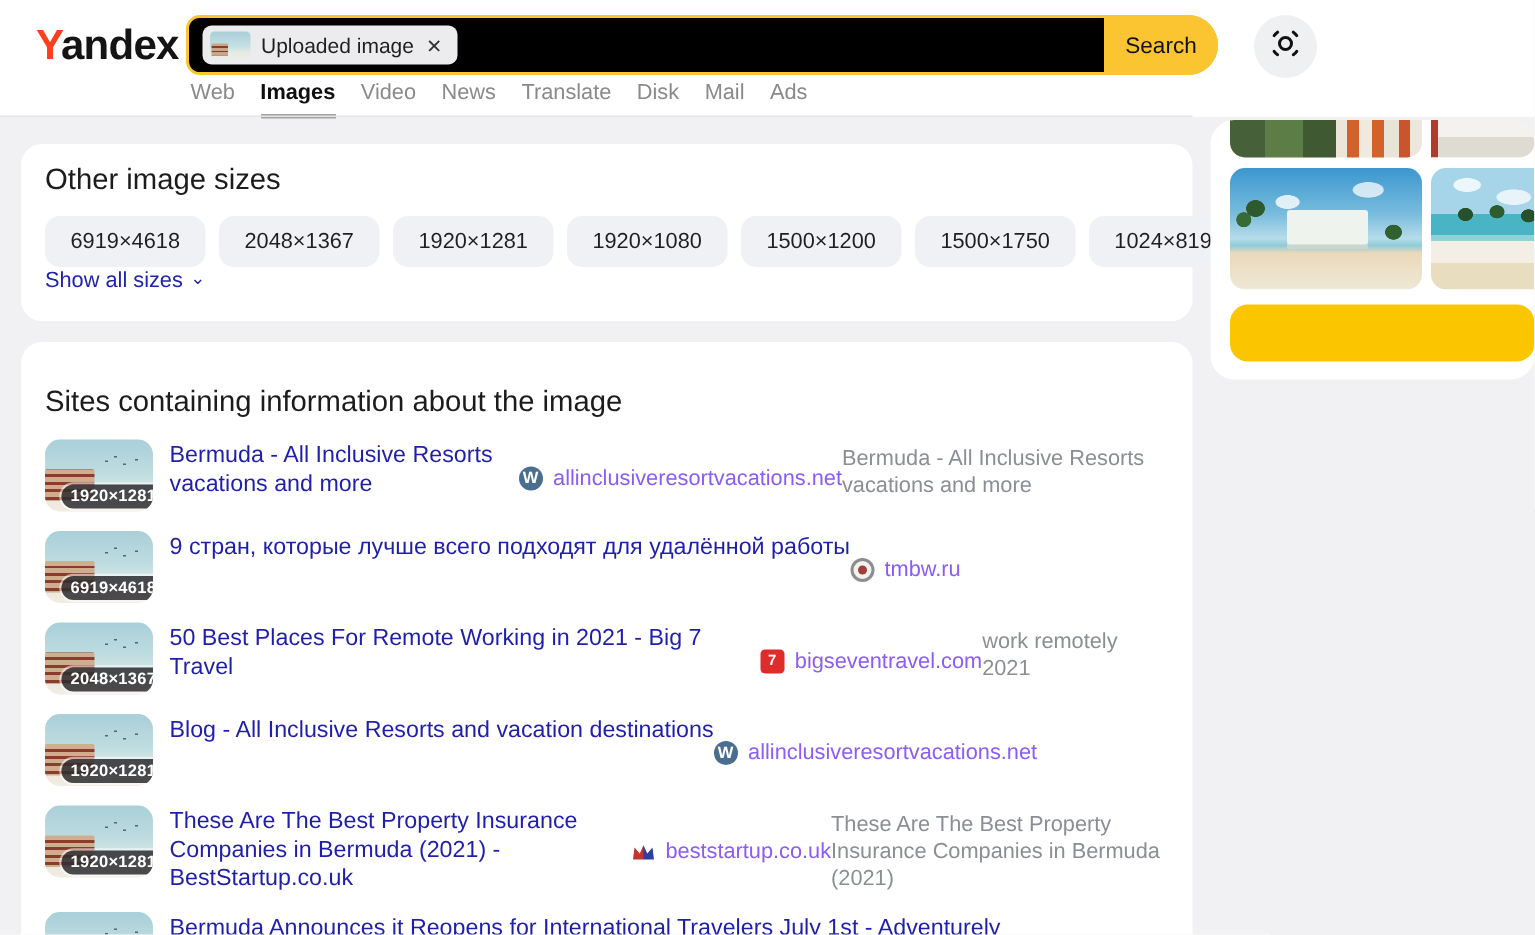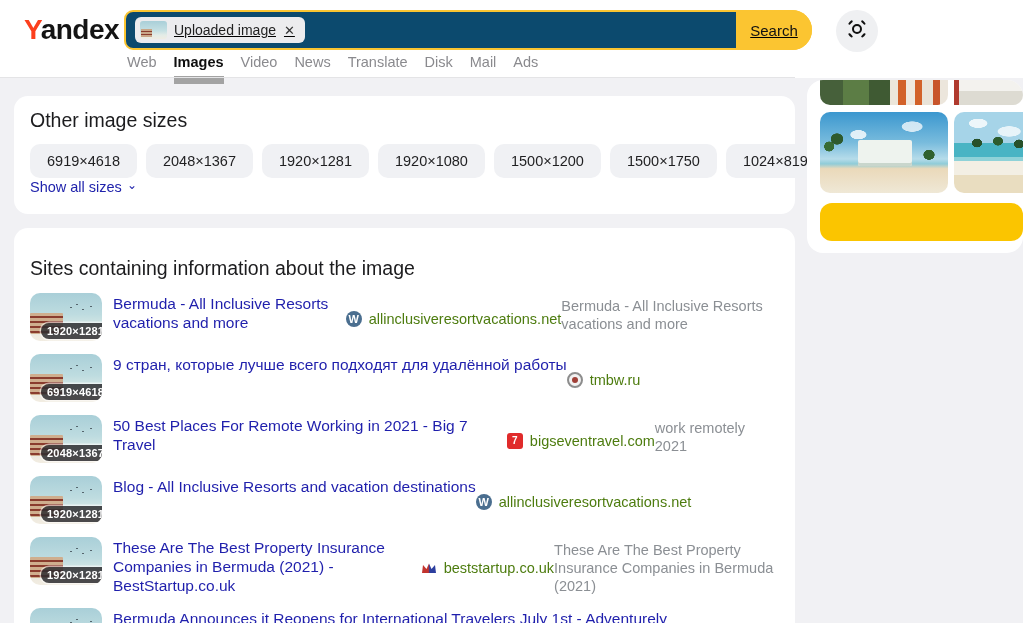--- a/index.html
+++ b/index.html
@@ -8,37 +8,37 @@
     background:#f1f1f4;
     font-family:"Liberation Sans","DejaVu Sans",sans-serif;
     -webkit-font-smoothing:antialiased;
   }
   
   .header{position:absolute;left:0;top:0;width:1023px;height:78px;background:#fff;}
   .divider{position:absolute;left:0;top:77px;width:795px;height:1px;background:#e4e4e6;}
   .logo{position:absolute;left:24px;top:14px;font-size:28px;font-weight:700;color:#141414;letter-spacing:-0.5px;cursor:pointer;}
   .logo .y{color:#fc3f1d;}
   .searchbar{position:absolute;left:124px;top:10px;width:688px;height:40px;
-    border:2px solid #fbc531;border-radius:10px 22px 22px 10px;background:#0c4a6e;
-    display:flex;align-items:center;box-sizing:border-box;text-decoration:underline;}
+    border:2px solid #fbc531;border-radius:10px 22px 22px 10px;background:#000000;
+    display:flex;align-items:center;box-sizing:border-box;}
   .chip{display:flex;align-items:center;gap:7px;background:#ececee;border-radius:6px;
     margin-left:9px;padding:4px 9px 4px 5px;font-size:14px;color:#1f1f1f;cursor:default;}
   .chip-thumb{width:27px;height:18px;border-radius:3px;position:relative;overflow:hidden;
     background:linear-gradient(180deg,#a9cfd8 0%,#c6e0e3 55%,#e3ece7 78%,#efece2 100%);}
   .chip-thumb .mini-bldg{position:absolute;left:1px;bottom:2px;width:11px;height:8px;
     background:repeating-linear-gradient(180deg,#c9a788 0 2px,#8a3c2e 2px 3px);}
   .chip-close{font-size:13px;color:#333;cursor:pointer;line-height:1;padding:1px;}
   .search-btn{margin-left:auto;height:40px;margin-right:-2px;margin-top:-2px;margin-bottom:-2px;
     width:76px;background:#fbc531;border:none;border-radius:0 22px 22px 0;
     font-size:15px;color:#111;cursor:pointer;font-family:inherit;}
   .cam-btn{position:absolute;left:836px;top:10px;width:42px;height:42px;border-radius:50%;
     background:#eff0f2;display:flex;align-items:center;justify-content:center;cursor:pointer;}
   .nav{position:absolute;left:127px;top:54px;display:flex;gap:17px;font-size:14.5px;}
   .nav-item{color:#8a8a8e;cursor:pointer;padding-bottom:6px;}
-  .nav-item.active{color:#0f0f0f;font-weight:700;border-bottom:8px solid #a3a3a3;}
+  .nav-item.active{color:#0f0f0f;font-weight:700;border-bottom:3px solid #a3a3a3;}
   
   .card{position:absolute;background:#fff;border-radius:14px;box-sizing:border-box;}
   .card-sizes{left:14px;top:96px;width:781px;height:118px;padding:13px 16px;}
   .card-sites{left:14px;top:228px;width:781px;height:466px;padding:29px 16px;border-radius:14px 14px 0 0;overflow:hidden;}
   .section-title{font-size:19.5px;color:#1c1c1e;font-weight:400;}
   .chips-row{display:flex;gap:9px;margin-top:12px;}
   .size-chip{background:#f0f1f4;border-radius:10px;padding:9px 17px;font-size:14.5px;color:#1f1f21;cursor:pointer;white-space:nowrap;}
   .show-all{font-size:14.5px;color:#2023ac;cursor:pointer;display:inline-flex;align-items:center;gap:5px;}
   .show-all .chev{font-size:12px;color:#2023ac;transform:translateY(-2px);}
   
@@ -49,21 +49,21 @@
   .thumb .bldg{position:absolute;left:0;bottom:7px;width:33px;height:21px;border-radius:1px;
     background:repeating-linear-gradient(180deg,#cfae8e 0 3px,#8a3c2e 3px 5px);}
   .thumb .birds{position:absolute;left:40px;top:14px;width:2px;height:1px;background:#55656d;
     box-shadow:6px -3px 0 #55656d,12px 2px 0 #55656d,20px -1px 0 #55656d;}
   .size-badge{position:absolute;left:11px;bottom:2px;background:rgba(45,45,48,0.85);
     color:#fff;font-size:11px;font-weight:700;border-radius:8px;padding:2px 6px;
     box-shadow:0 0 0 1.5px rgba(255,255,255,0.55);letter-spacing:0.2px;}
   .r-text{display:flex;flex-direction:row;padding-top:1px;}
   .r-title{font-size:15.5px;line-height:19px;color:#1f1fac;cursor:pointer;text-decoration:none;}
   .r-domain-row{display:flex;align-items:center;gap:7px;margin-top:3px;}
-  .r-domain{font-size:14.5px;color:#4d7c0f;cursor:pointer;}
+  .r-domain{font-size:14.5px;color:#8b5cf6;cursor:pointer;}
   .r-desc{font-size:14.5px;line-height:18px;color:#8b8f94;margin-top:3px;}
   .r-desc:empty{display:none;}
   
   .fav{width:16px;height:16px;flex:0 0 16px;display:flex;align-items:center;justify-content:center;
     font-size:10px;font-weight:700;line-height:1;}
   .fav-wordpress{border-radius:50%;background:#4a6e8f;color:#fff;font-size:11px;}
   .fav-tmbw{border-radius:50%;border:2px solid #8d8d8d;box-sizing:border-box;background:#f2f2f2;position:relative;}
   .fav-tmbw::after{content:"";width:6px;height:6px;border-radius:50%;background:#a04038;}
   .fav-big7{border-radius:3px;background:#e02b2b;color:#fff;}
   .fav-crown{position:relative;}

